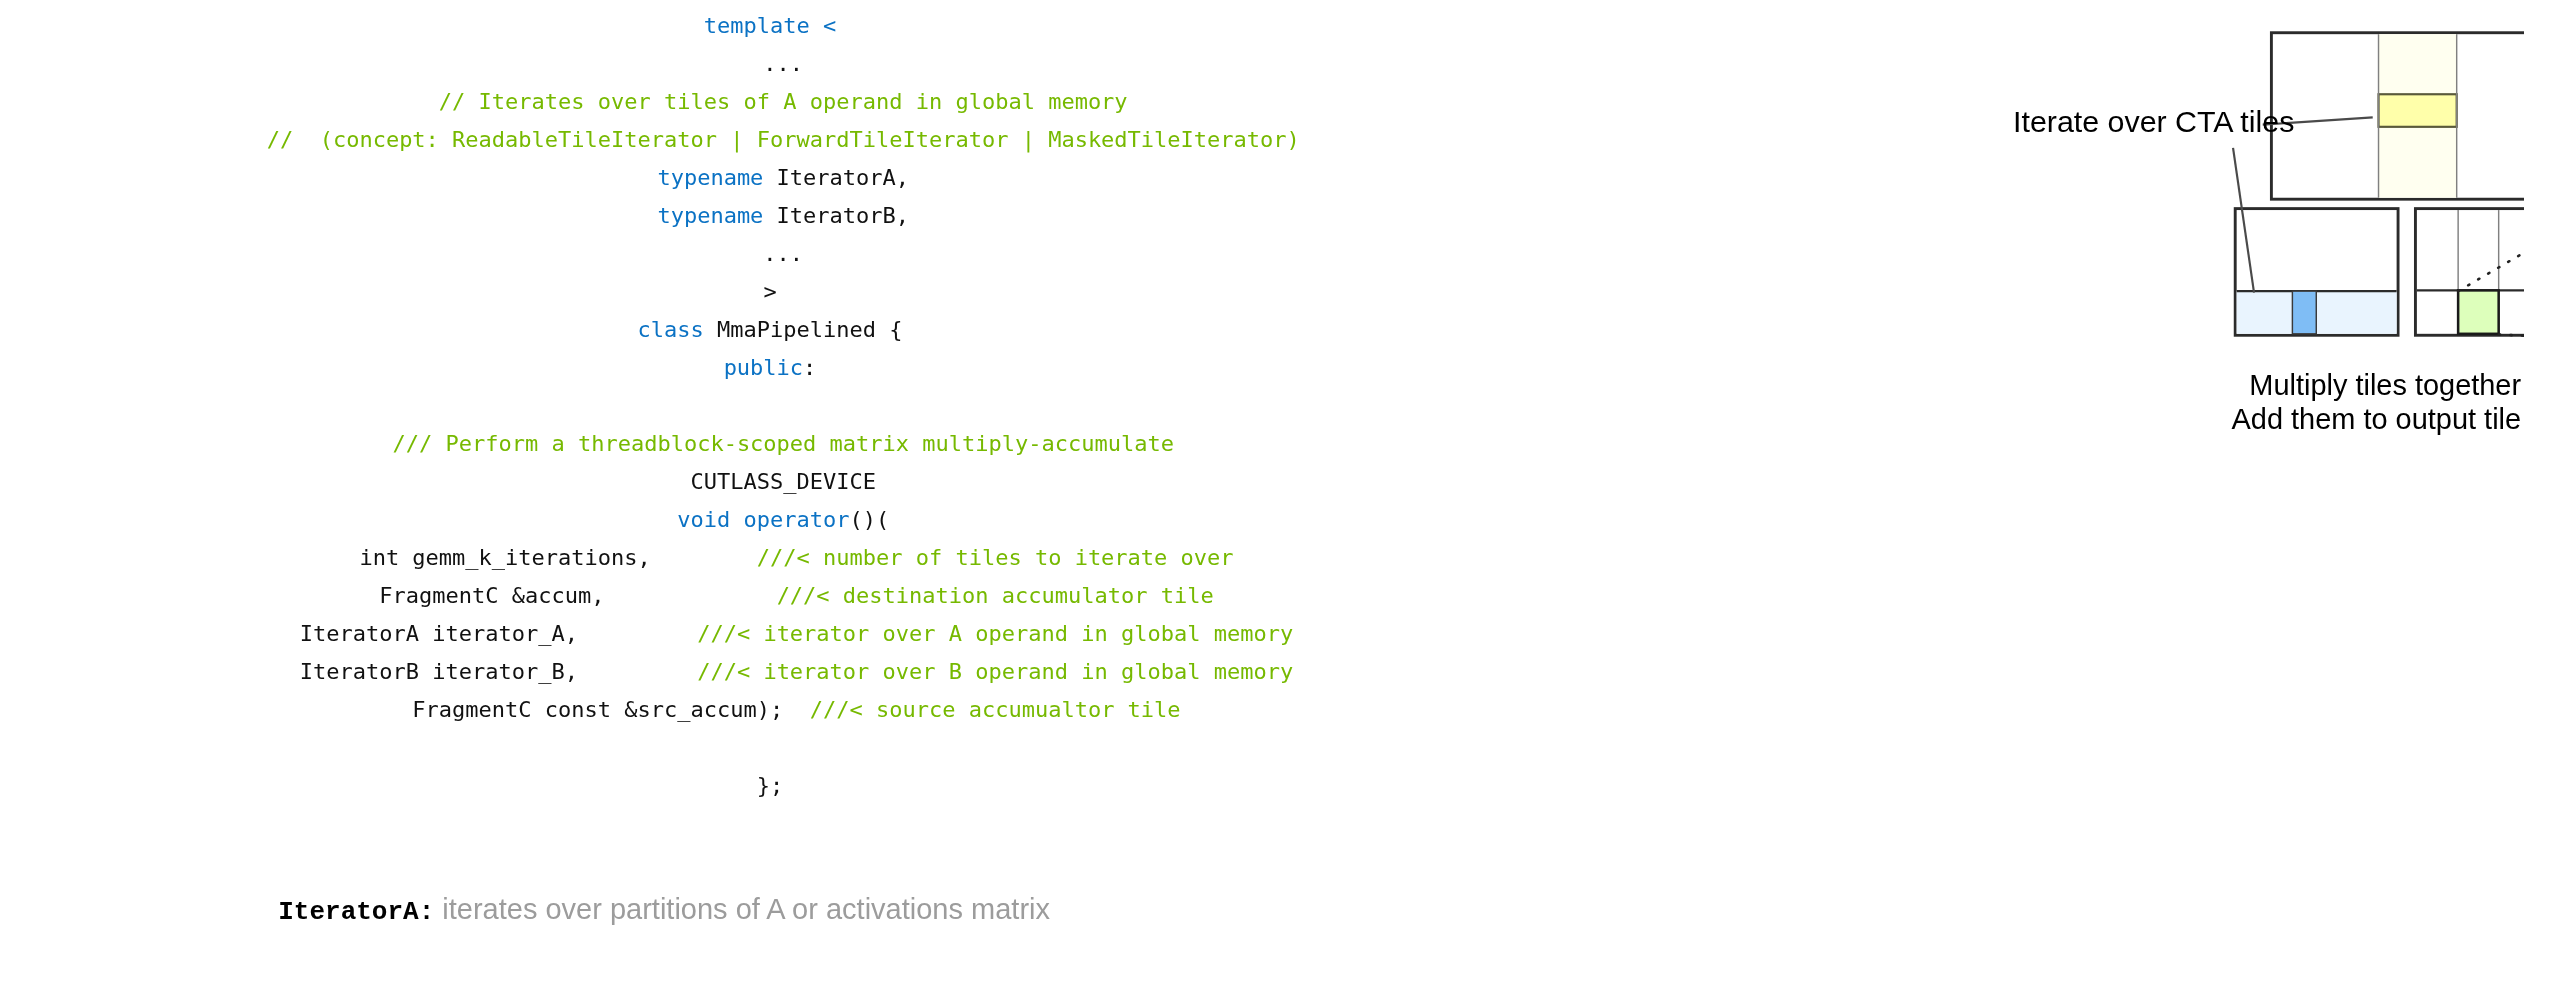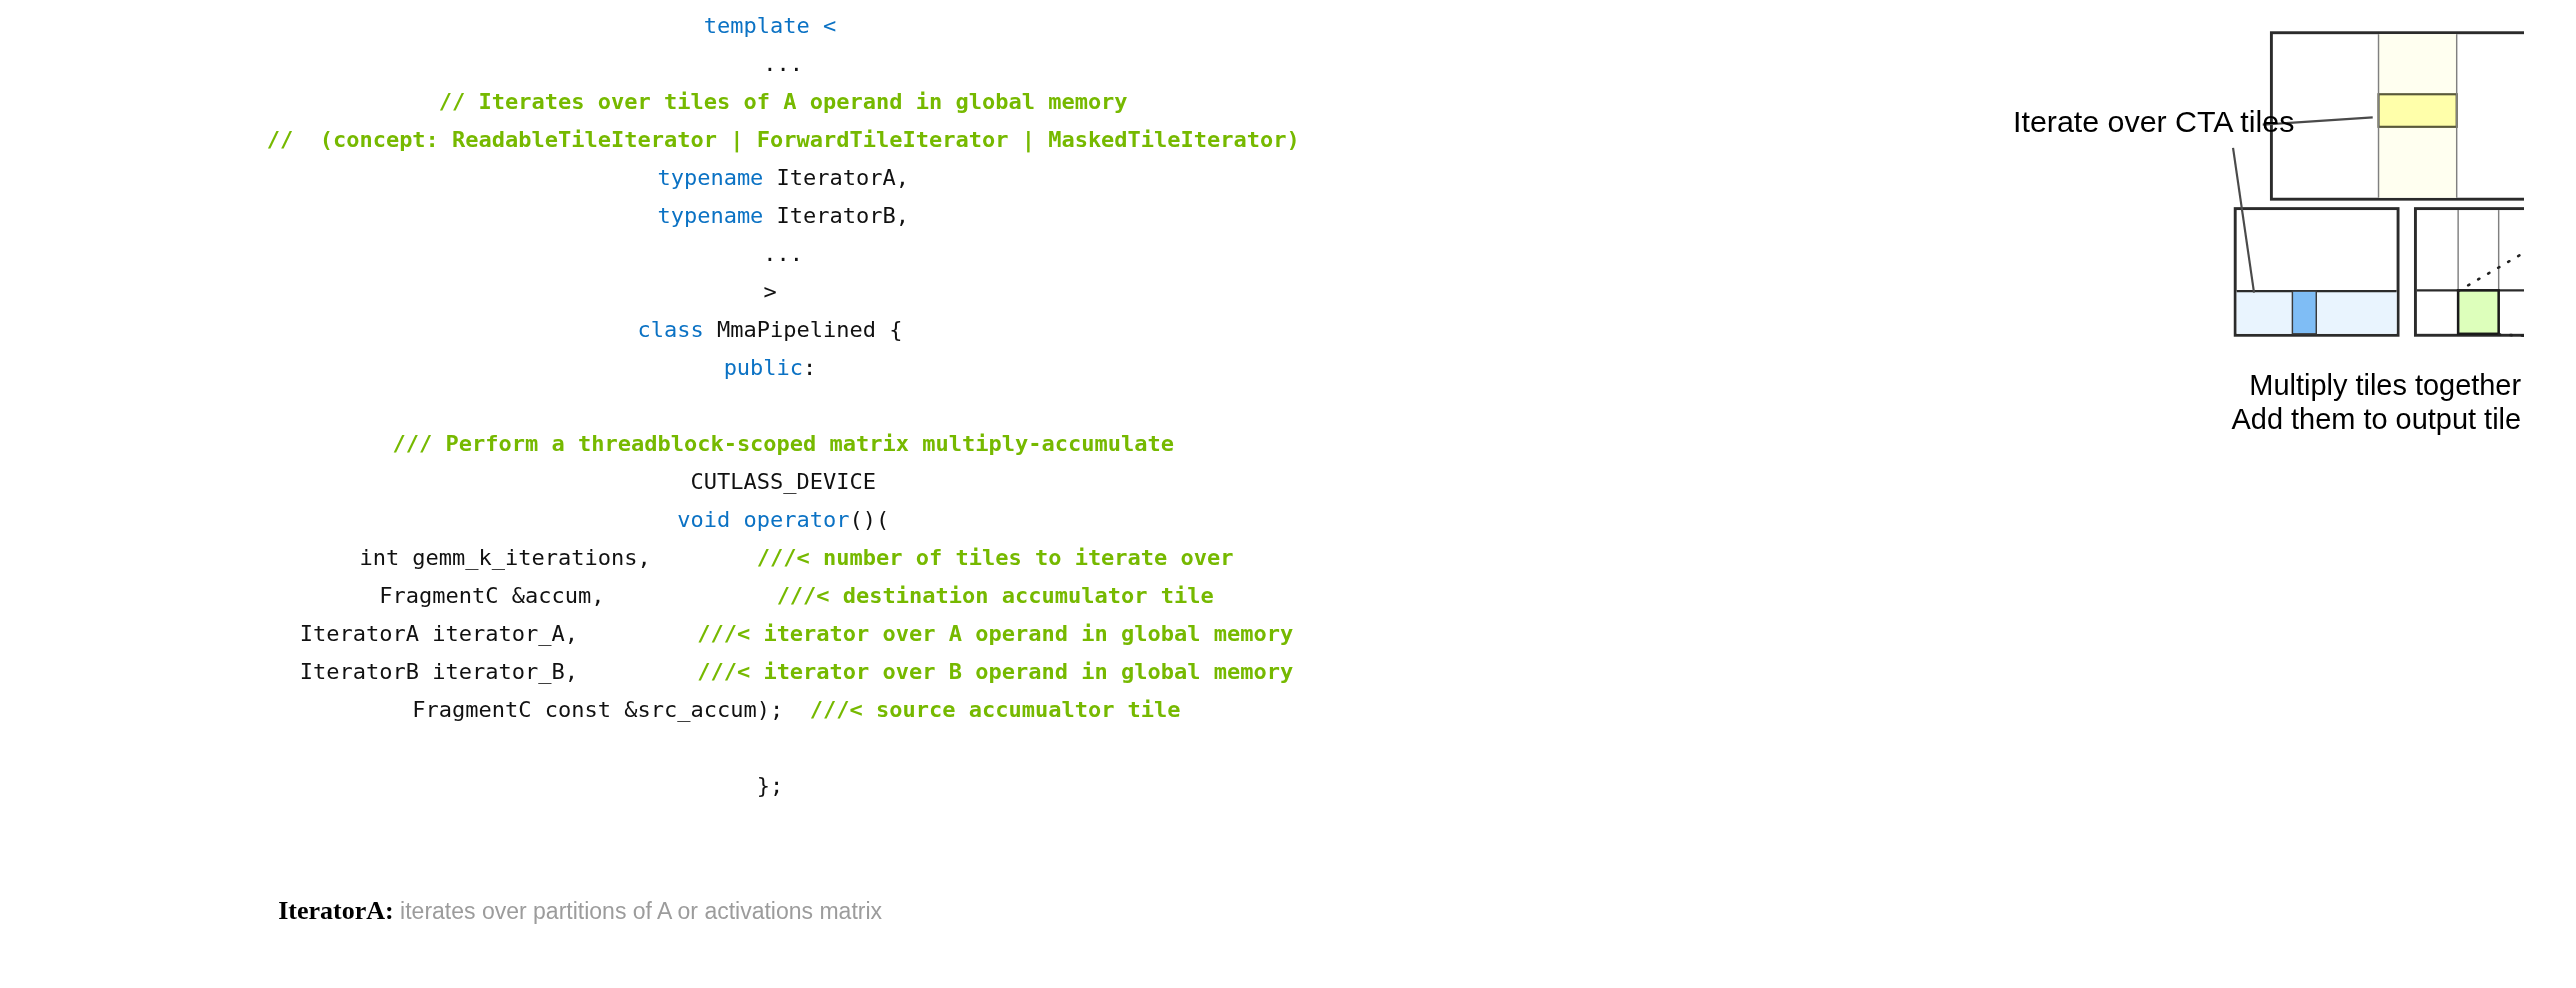--- a/index.html
+++ b/index.html
@@ -8,34 +8,34 @@
 
   
   #code-pane{
     position:absolute; left:10px; top:7.2px; width:1520px; height:803px;
     font-family:"DejaVu Sans Mono","Liberation Mono",monospace;
     font-size:22px; line-height:38px; white-space:pre;
     color:#111111; letter-spacing:0px;
   }
   .ln{display:block;height:38px;text-align:center;}
   .kw{color:#0B72C4;}
-  .cm{color:#76B900;font-weight:bold;}
+  .cm{color:#76B900;}
   .pl{color:#111111;}
 
   
   #legend{
     position:absolute; left:246px; top:848px; width:1230px;
     font-size:29px; line-height:41px;
   }
   .legend-row{white-space:pre;}
   .legend-key{
-    font-family:Liberation Serif, serif;
+    font-family:Liberation Mono, monospace;
     font-weight:bold; color:#000000; font-size:26px;
   }
-  .legend-val{color:#9c9c9c;font-family:"Liberation Sans",sans-serif;font-size:23px;}
+  .legend-val{color:#9c9c9c;font-family:"Liberation Sans",sans-serif;font-size:29px;}
 
   
   #diagram{position:absolute; left:1468px; top:0px; width:1056px; height:952px;}
   #diagram svg{display:block;}
 
   .dlabel{
     font-family:"Liberation Sans",sans-serif;
     font-size:42px; fill:#000000;
   }
   .dlabel-r{

